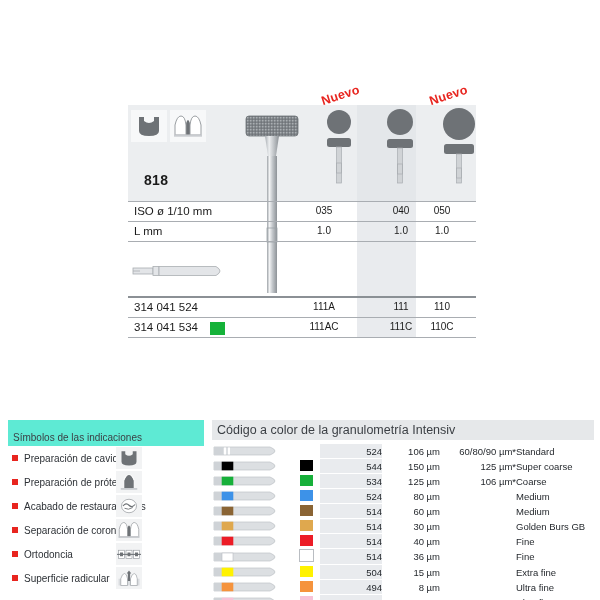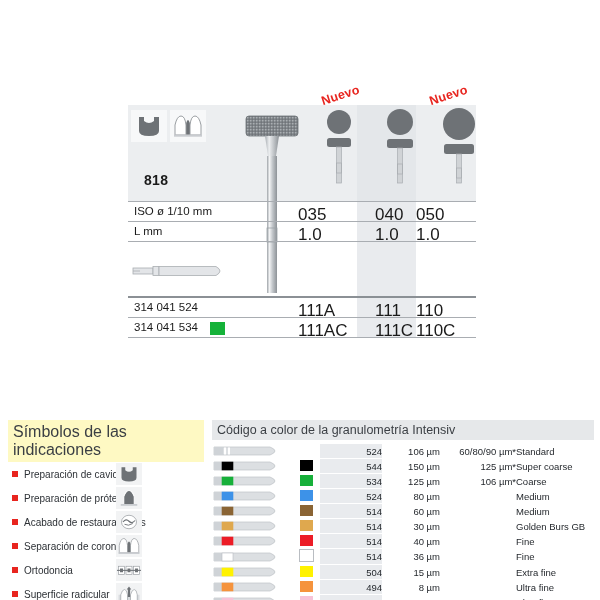--- a/index.html
+++ b/index.html
@@ -40,38 +40,38 @@
   #bur-040{left:243px;}
   #bur-050{left:302px;}
 
   
   .col-hl{position:absolute;left:229px;top:118px;width:59px;height:137px;background:#e9ebee;}
   .col-hl-top{position:absolute;left:229px;top:22px;width:59px;height:96px;background:#e4e7ea;}
 
   
   .srow{position:absolute;left:0;width:348px;height:20px;}
   .srow .lbl{position:absolute;left:6px;top:3px;font-size:11.5px;}
-  .srow .v{position:absolute;top:3px;width:52px;text-align:left;font-size:17px;}
+  .srow .v{position:absolute;top:3px;width:52px;text-align:center;font-size:10px;}
   .v1{left:170px;} .v2{left:247px;} .v3{left:288px;}
   .rule{position:absolute;left:0;width:348px;height:1px;background:#a9adb2;}
   .rule-thick{position:absolute;left:0;width:348px;height:2px;background:#8b9095;}
 
   #r-iso{top:119px;}
   #r-l{top:139px;}
   #fg-label{position:absolute;left:6px;top:162px;font-size:13px;font-weight:bold;}
   #fg-shape{position:absolute;left:4px;top:180px;}
   #r-524{top:215px;}
   #r-534{top:235px;}
   .green-chip{position:absolute;left:82px;top:4px;width:15px;height:13px;background:#15b239;}
 
   
   #legend{position:absolute;left:8px;top:420px;width:196px;}
   #legend-title{
-    background:#fef9c3;color:#3b3f44;font-size:16px;
-    padding:3px 4px 3px 5px;width:187px;
+    background:#5eead4;color:#3b3f44;font-size:10px;
+    padding:12px 4px 3px 5px;width:187px;
   }
   .leg-row{position:relative;height:24px;display:flex;align-items:center;}
   .leg-sq{width:6px;height:6px;background:#e8251f;margin-right:6px;margin-left:4px;flex:0 0 auto;}
   .leg-txt{font-size:10px;color:#2d3136;white-space:nowrap;}
   .leg-ico{position:absolute;left:108px;top:1px;width:26px;height:22px;background:#f2f3f4;
            display:flex;align-items:center;justify-content:center;}
 
   
   #grit{position:absolute;left:212px;top:420px;width:382px;}
   #grit-title{

